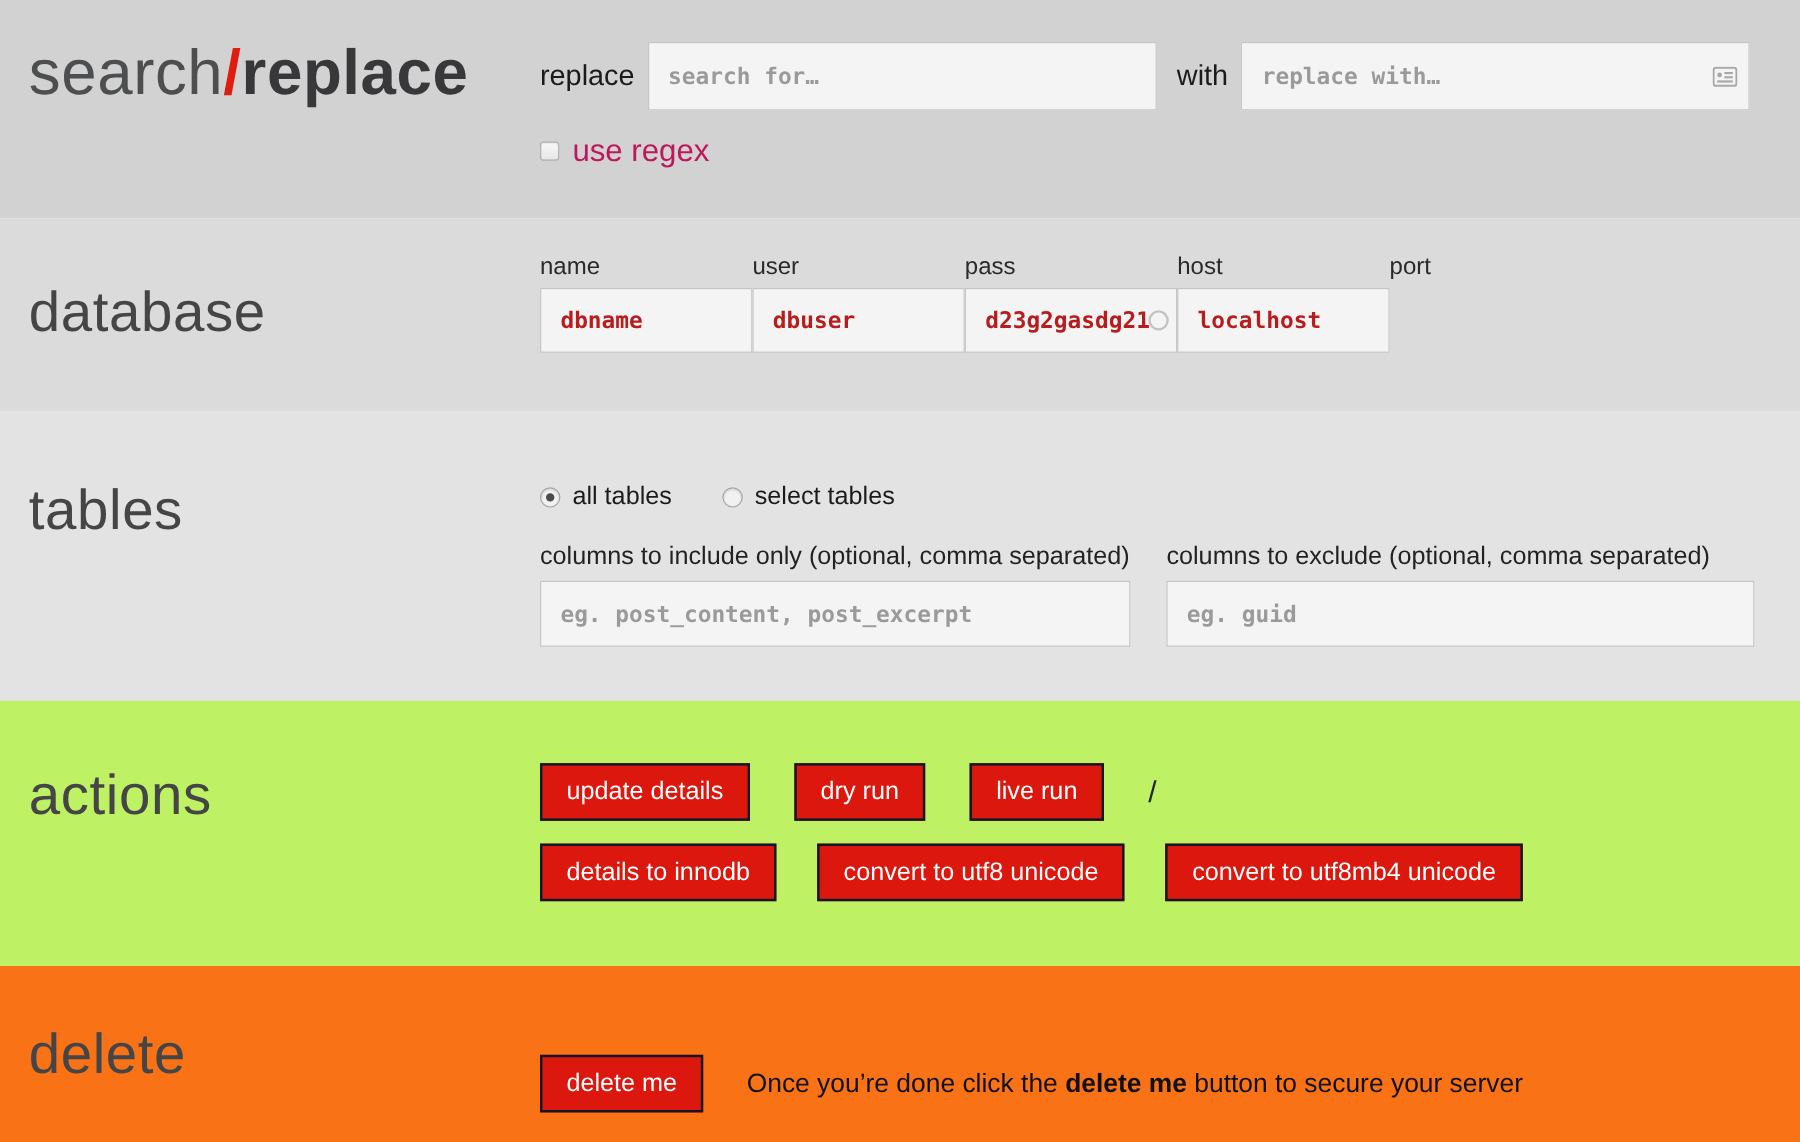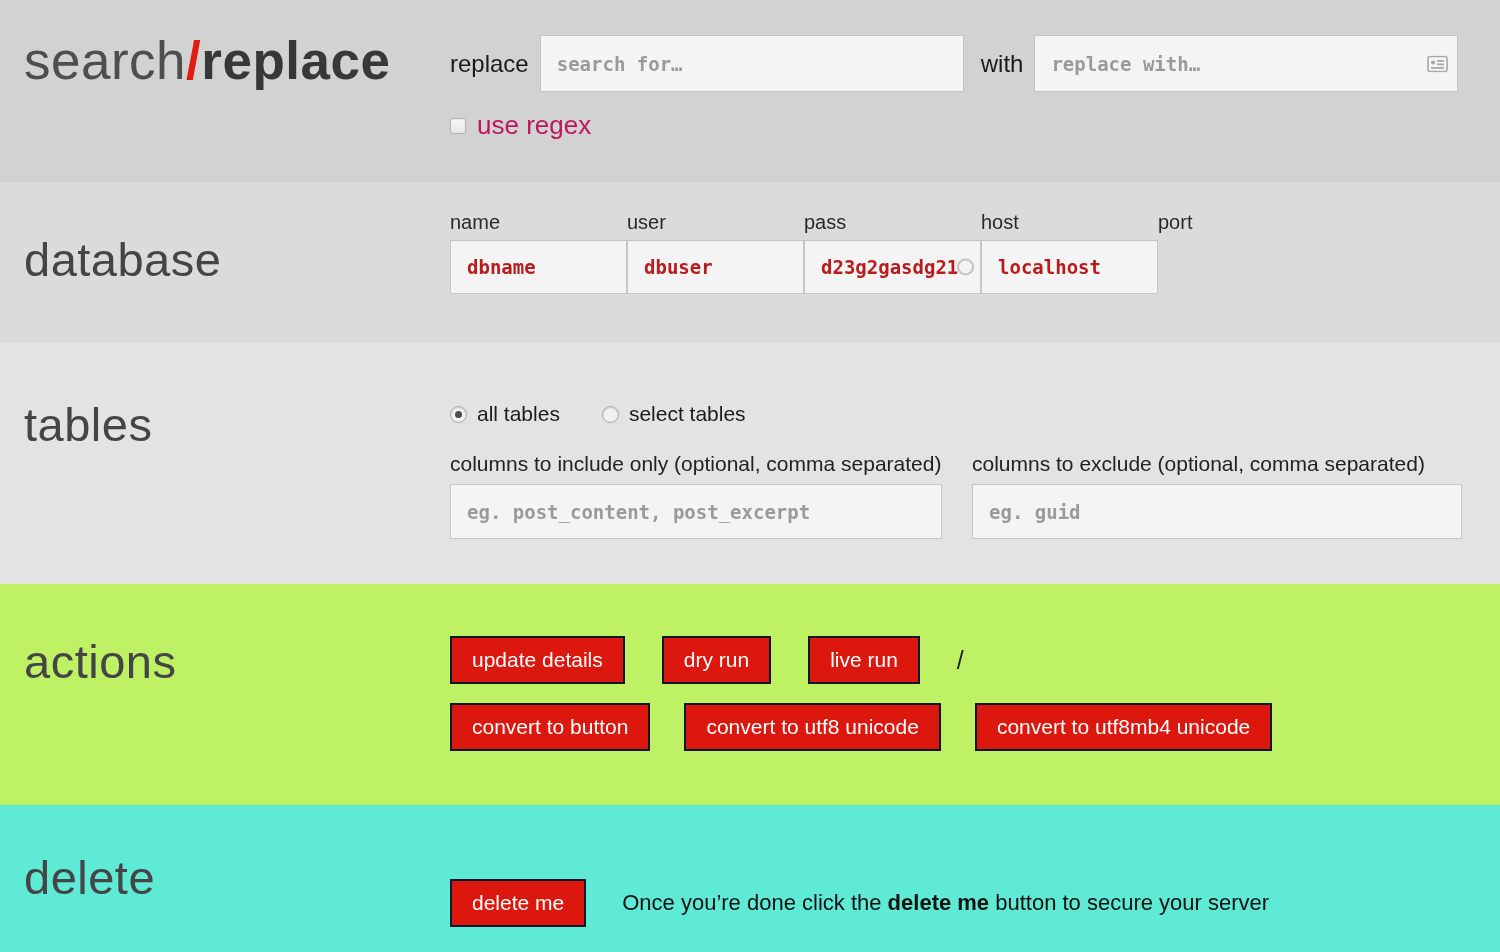--- a/index.html
+++ b/index.html
@@ -9,21 +9,21 @@
     color: #1c1c1c;
     background: #f5f5f5;
   }
   .page { width: 1500px; height: 952px; overflow: hidden; }
 
   .section { display: flex; width: 100%; }
   .sec-header   { height: 182px; background: #d2d2d2; }
   .sec-database { height: 161px; background: #dbdbdb; }
   .sec-tables   { height: 241px; background: #e3e3e3; }
   .sec-actions  { height: 221px; background: #bef264; }
-  .sec-delete   { height: 147px; background: #5eead4; }
+  .sec-delete   { height: 147px; background: #f97316; }
 
   .label-col { width: 450px; flex: 0 0 450px; padding-left: 24px; }
   .content-col { flex: 1 1 auto; padding-right: 38px; }
 
   
   .logo { padding-top: 30px; font-size: 53px; letter-spacing: 0.5px; white-space: nowrap; }
   .logo .lt { font-weight: 300; color: #4d4e50; }
   .logo .slash { font-weight: 700; color: #e01b10; }
   .logo .bold { font-weight: 700; color: #38383a; }
 
@@ -222,21 +222,21 @@
       <div class="sec-heading h-actions">actions</div>
     </div>
     <div class="content-col actions-content">
       <div class="btn-row1">
         <button class="btn">update details</button>
         <button class="btn">dry run</button>
         <button class="btn">live run</button>
         <span class="slash-sep">/</span>
       </div>
       <div class="btn-row2">
-        <button class="btn">convert to button</button>
+        <button class="btn">details to innodb</button>
         <button class="btn">convert to utf8 unicode</button>
         <button class="btn">convert to utf8mb4 unicode</button>
       </div>
     </div>
   </div>
 
   <div class="section sec-delete">
     <div class="label-col">
       <div class="sec-heading h-delete">delete</div>
     </div>

